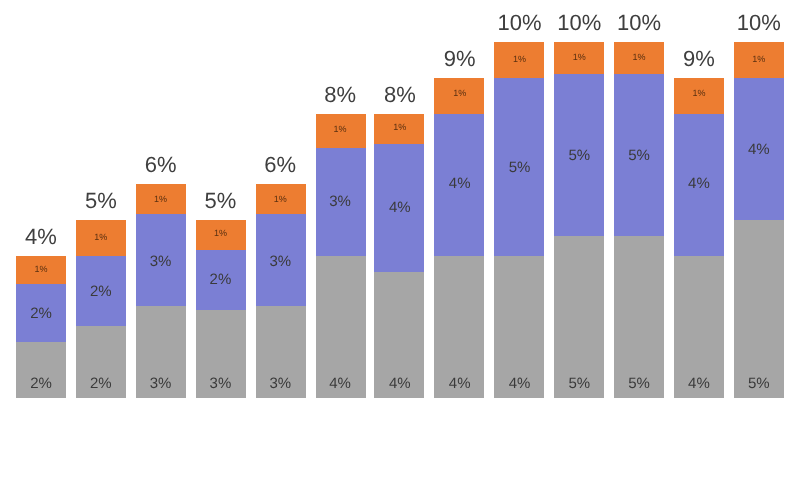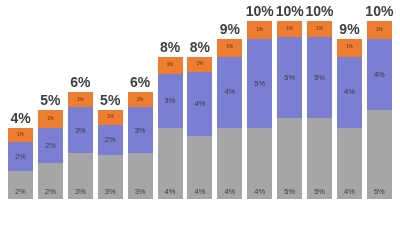--- a/index.html
+++ b/index.html
@@ -37,25 +37,24 @@
     display: flex;
     flex-direction: column;
     justify-content: flex-end;
     align-items: stretch;
     height: 100%;
   }
   .total-label {
     position: absolute;
     left: 50%;
     transform: translateX(-50%);
-    font-size: 14px;
+    font-size: 11px;
     color: #3f3f3f;
     white-space: nowrap;
     line-height: 1;
-    font-weight: bold;
   }
   .stack {
     display: flex;
     flex-direction: column;
     justify-content: flex-end;
     width: 100%;
   }
   .seg {
     position: relative;
     display: flex;

